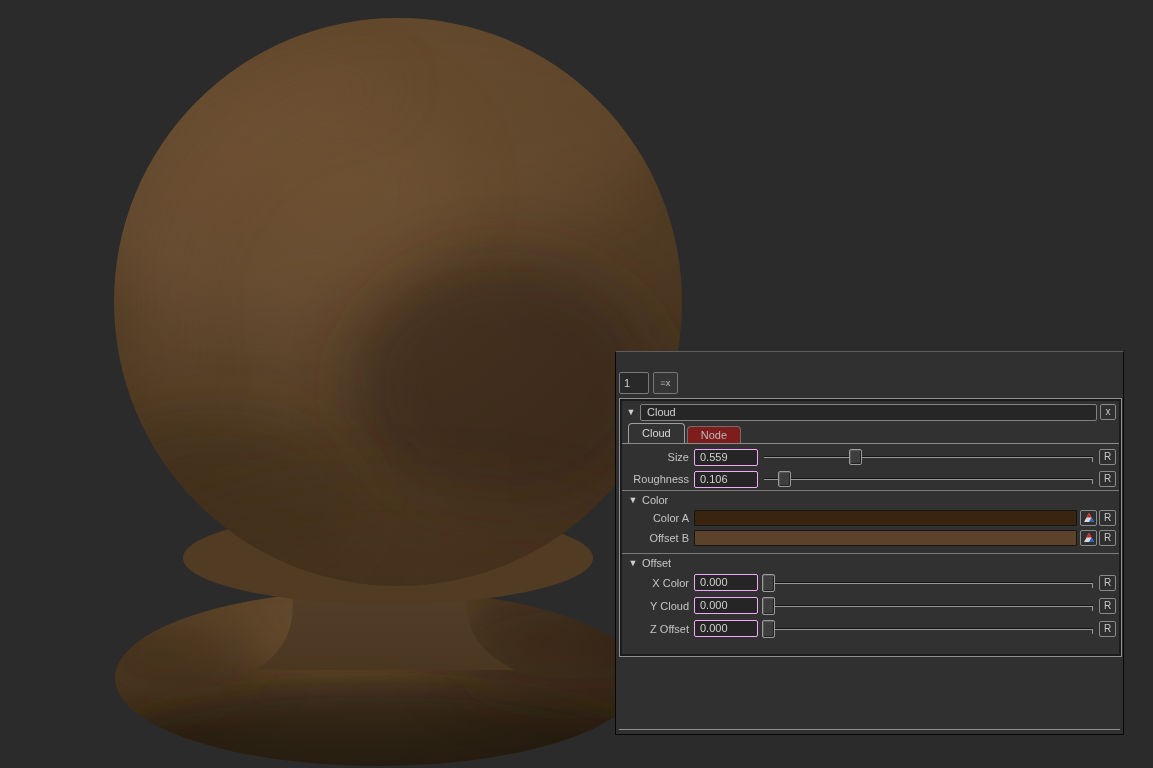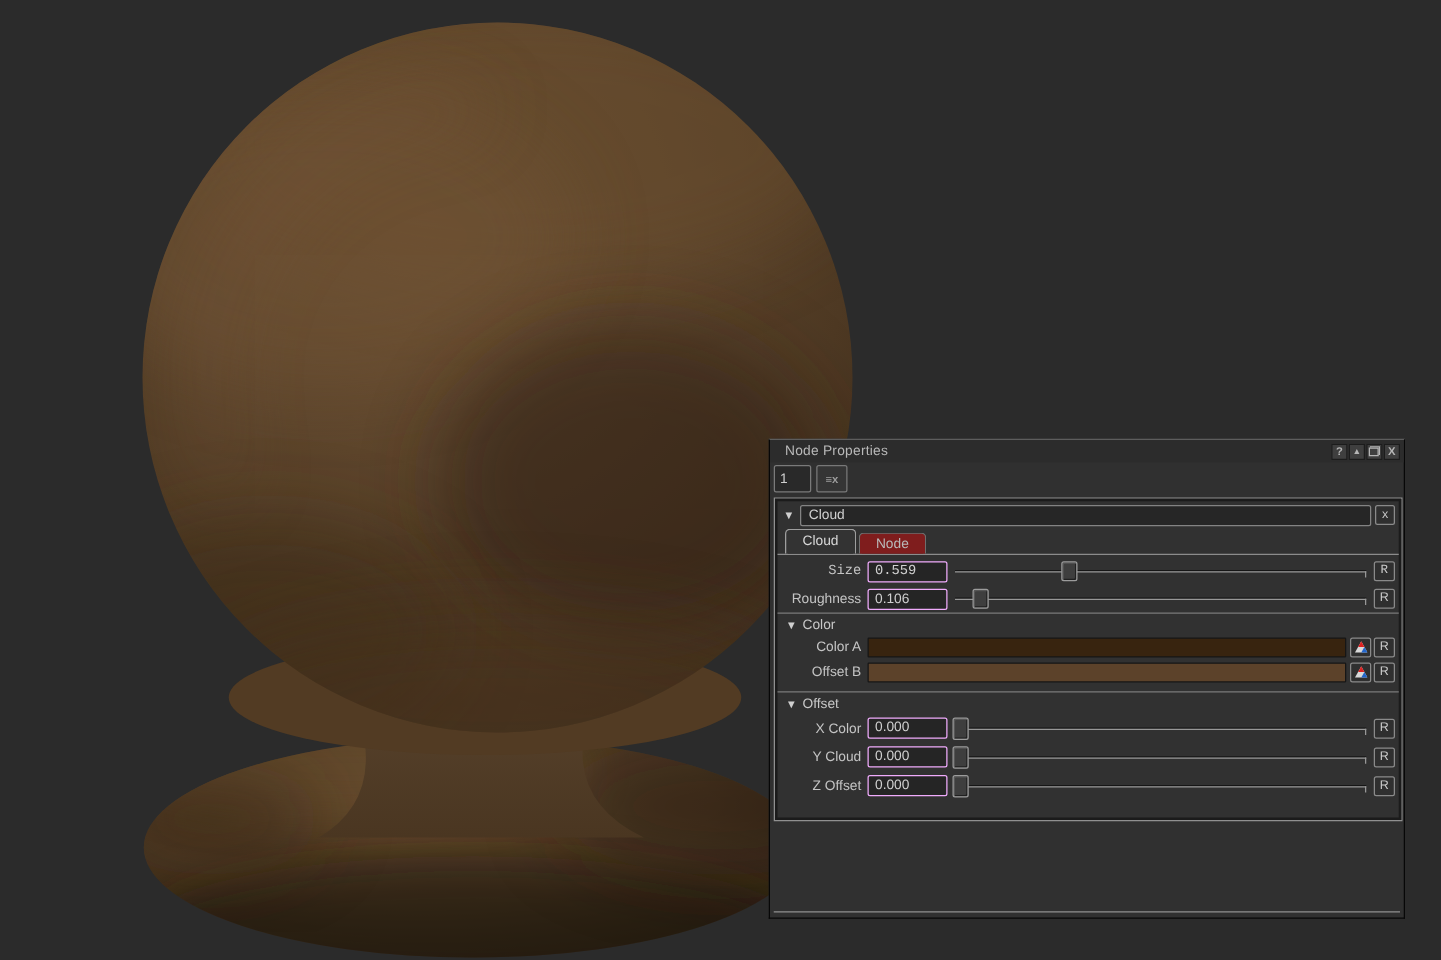--- a/index.html
+++ b/index.html
@@ -160,31 +160,20 @@
       <path d="M 185,395 A 218,218 0 0 1 385,86" stroke="#78593a" stroke-width="26" fill="none" opacity="0.38" filter="url(#b30)"></path>
       <ellipse cx="505" cy="385" rx="155" ry="125" fill="#332414" opacity="0.6" filter="url(#b30)"></ellipse>
       <ellipse cx="215" cy="505" rx="150" ry="90" fill="#3a2a19" opacity="0.5" filter="url(#b30)"></ellipse>
       <ellipse cx="398" cy="560" rx="240" ry="70" fill="#46321f" opacity="0.5" filter="url(#b30)"></ellipse>
     </g>
   </g>
 </svg>
 
 <div class="win">
 
-  <div class="titlebar">
-    <span class="title">Node Properties</span>
-    <span class="tb-icons">
-      <span class="tb-btn">?</span>
-      <span class="tb-btn" style="font-size:7px;">▲</span>
-      <span class="tb-btn">
-          <span class="icon-restore"></span>
-        </span>
-      <span class="tb-btn">X</span>
-    </span>
-  </div>
 
   <div class="toolbar">
     <div class="idx-field">1</div>
     <div class="edit-btn">
       <span>≡x</span>
     </div>
   </div>
 
   <div class="node-box">
     <div class="node-inner">
@@ -193,21 +182,21 @@
         <span class="collapse-arrow">▼</span>
         <div class="node-name">Cloud</div>
         <div class="node-remove">x</div>
       </div>
 
       <div class="tab-row">
         <div class="tab active">Cloud</div>
         <div class="tab">Node</div>
       </div>
 
-      <div class="row h22" style="margin-top:2px;font-family:Liberation Mono, monospace;">
+      <div class="row h22" style="margin-top:2px;">
         <span class="lbl">Size</span>
         <div class="val">0.559</div>
         <div class="slider">
           <div class="track"></div>
             <div class="cap"></div>
           <div class="handle" style="left:calc(28% - 6px);"></div>
         </div>
         <div class="mini-btn">R</div>
       </div>
 

